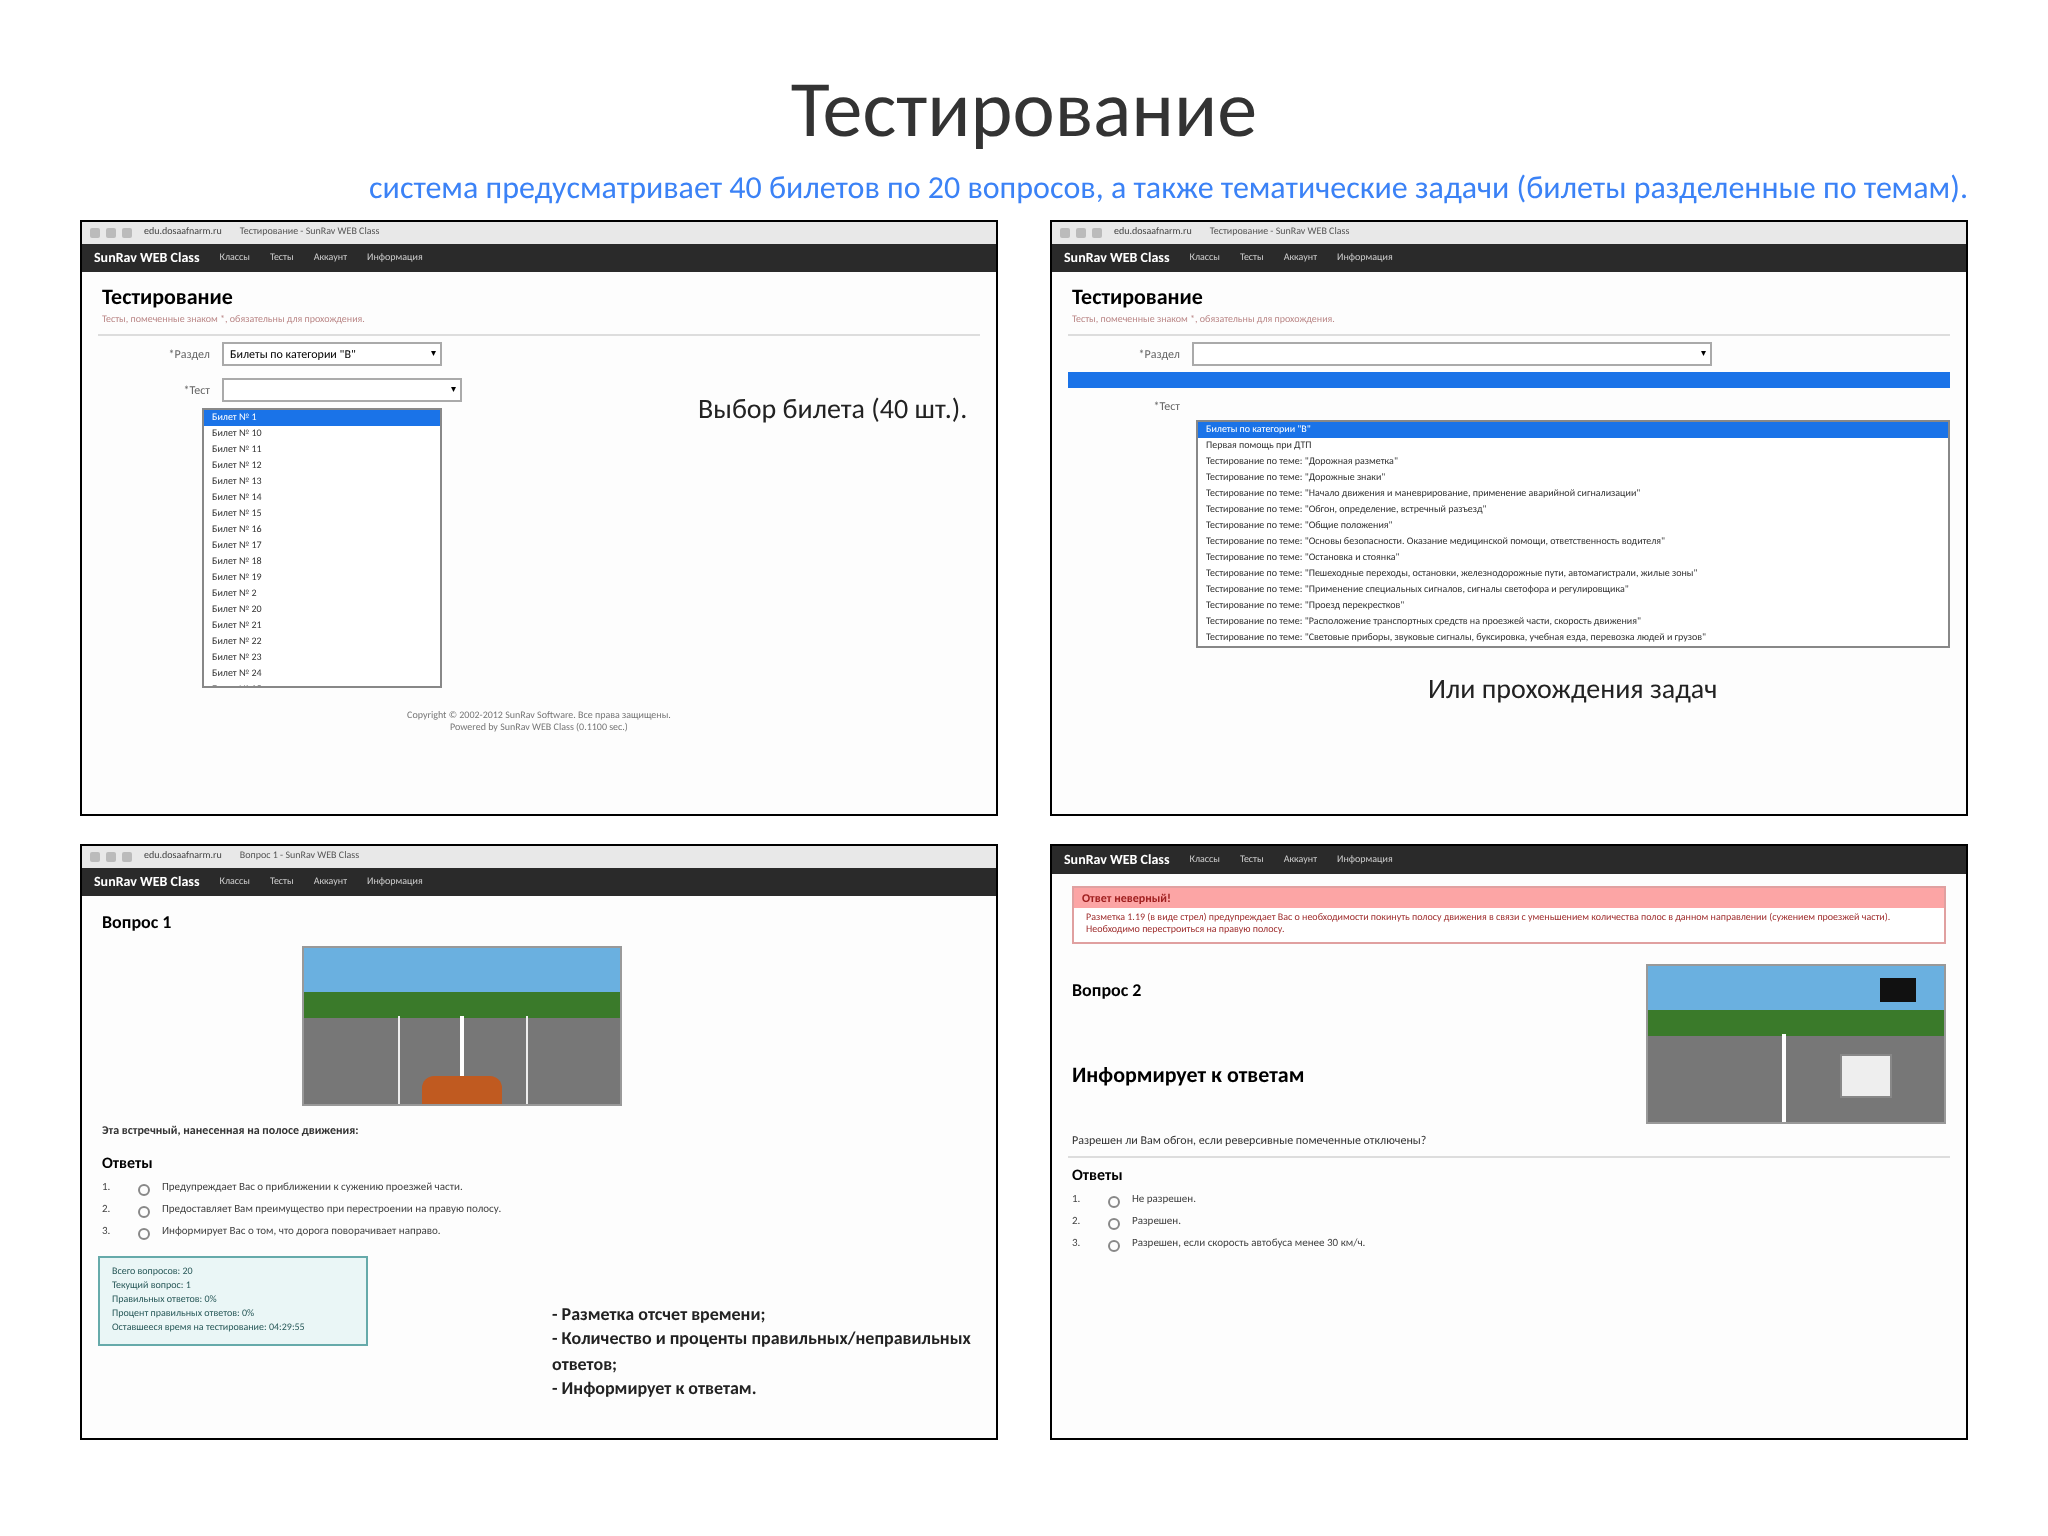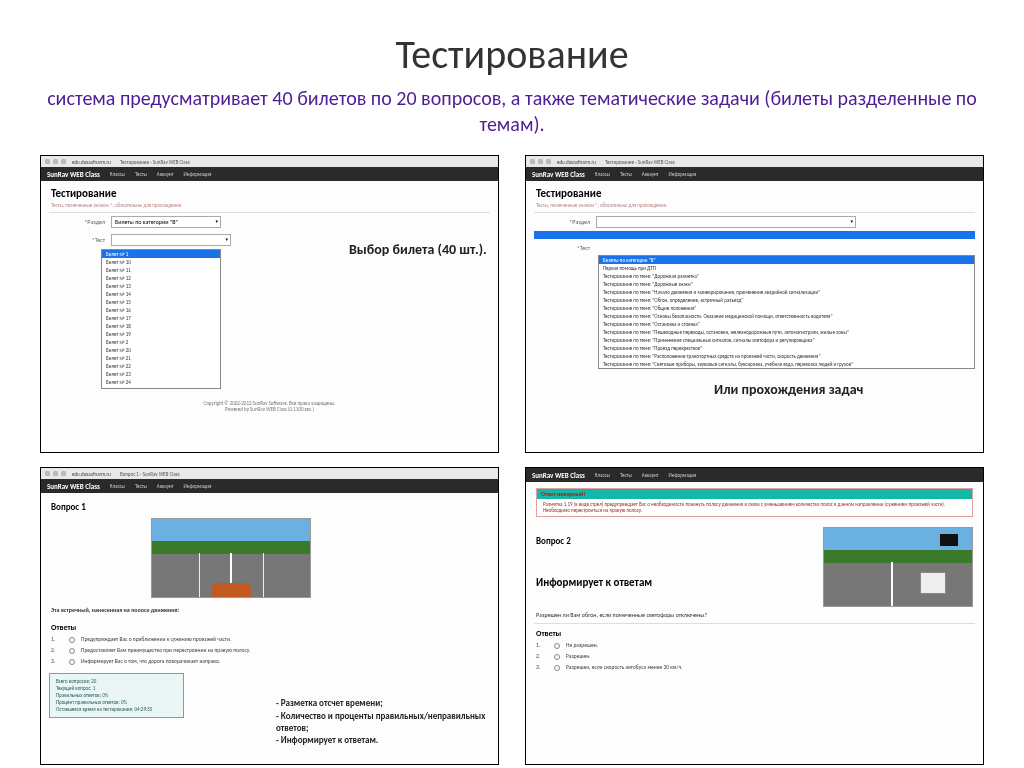--- a/index.html
+++ b/index.html
@@ -1,40 +1,40 @@
 <!DOCTYPE html>
 <html><head>
 <meta charset="utf-8">
 <style>
   * { box-sizing: border-box; margin: 0; padding: 0; }
   body { font-family: Calibri, Arial, sans-serif; width: 1024px; height: 768px; background: #fff; overflow: hidden; }
   .slide { width: 1024px; height: 768px; padding: 30px 40px 20px; }
   .title { text-align: center; font-size: 40px; font-weight: 400; color: #333; }
-  .subtitle { text-align: center; font-size: 20px; color: #4c1d95; margin-top: 6px; line-height: 1.3; }
-  .grid { display: grid; grid-template-columns: 1fr 1fr; grid-template-rows: 1fr 1fr; gap: 14px 26px; margin-top: 18px; height: 610px; }
+  .subtitle { text-align: right; font-size: 16px; color: #3b82f6; margin-top: 6px; line-height: 1.3; }
+  .grid { display: grid; grid-template-columns: 1fr 1fr; grid-template-rows: 1fr 1fr; gap: 14px 26px; margin-top: 4px; height: 610px; }
   .panel { border: 1px solid #000; background: #fdfdfd; overflow: hidden; display: flex; flex-direction: column; font-size: 7px; position: relative; }
   .browser-bar { background: #e8e8e8; height: 11px; display: flex; align-items: center; padding: 0 4px; gap: 3px; }
   .nav-ico { width: 5px; height: 5px; border-radius: 1px; background: #bbb; }
   .url { font-size: 5px; color: #444; margin-left: 3px; }
   .tabtitle { font-size: 5px; color: #555; margin-left: 6px; }
   .appbar { background: #2a2a2a; height: 14px; display: flex; align-items: center; padding: 0 6px; gap: 10px; }
   .brand { color: #fff; font-weight: bold; font-size: 7px; }
   .navlink { color: #ccc; font-size: 5px; }
   .pagehead { font-size: 11px; font-weight: bold; padding: 6px 10px 2px; }
   .breadcrumb { font-size: 5px; color: #b88; padding: 0 10px 4px; }
   .divider { border-top: 1px solid #ddd; margin: 0 8px; }
   .formrow { display: flex; align-items: flex-start; padding: 3px 10px; }
   .formlabel { width: 60px; font-size: 6px; color: #666; text-align: right; padding-right: 6px; padding-top: 2px; }
   .select { border: 1px solid #aaa; font-size: 6px; padding: 1px 10px 1px 3px; min-width: 110px; background: #fff; position: relative; }
   .select::after { content: "▾"; position: absolute; right: 2px; font-size: 5px; }
   .bluebar { height: 8px; background: #1a73e8; margin: 0 8px 3px; }
   .dropdown { border: 1px solid #888; background: #fff; margin-left: 60px; width: 120px; max-height: 140px; overflow: hidden; }
   .dropdown-item { font-size: 5px; padding: 1px 4px; color: #333; border-bottom: 0; }
   .dropdown-item.sel { background: #1a73e8; color: #fff; }
-  .big-caption { position: absolute; font-weight: bold; font-size: 14px; color: #222; padding-left: 48px; }
+  .big-caption { position: absolute; font-weight: normal; font-size: 14px; color: #222; padding-left: 48px; }
   .big-caption.center-top-right { top: 85px; left: 260px; }
   .big-caption.center-bot { top: 225px; left: 140px; }
   .footer { position: absolute; bottom: 40px; left: 0; right: 0; text-align: center; font-size: 5px; color: #777; }
   
   .widedrop { border: 1px solid #888; background: #fff; margin: 0 8px 0 72px; }
   .widedrop .dropdown-item { font-size: 5px; padding: 1px 4px; white-space: nowrap; overflow: hidden; }
   
   .qhead { font-size: 9px; font-weight: bold; padding: 8px 10px 2px; }
   .roadimg { width: 160px; height: 80px; margin: 4px auto 4px 110px; background: linear-gradient(#6ab0e0 0 28%, #3a7a2a 28% 45%, #777 45% 100%); position: relative; border: 1px solid #999; }
   .roadimg .lane { position: absolute; bottom: 0; left: 50%; width: 2px; height: 44px; background: #fff; transform: translateX(-1px); }
@@ -43,21 +43,21 @@
   .roadimg .car { position: absolute; bottom: 0; left: 50%; transform: translateX(-50%); width: 40px; height: 14px; background: #c05a20; border-radius: 6px 6px 0 0; }
   .qtext { font-size: 6px; color: #333; padding: 4px 10px; font-weight: bold; }
   .anshead { font-size: 8px; font-weight: bold; padding: 4px 10px 2px; }
   .ansrow { display: flex; gap: 6px; padding: 2px 10px; font-size: 5.5px; color: #444; }
   .radio { width: 6px; height: 6px; border: 1px solid #888; border-radius: 50%; flex-shrink: 0; margin-top: 1px; }
   .statbox { border: 1px solid #6aa; background: #eaf6f6; margin: 6px 8px; padding: 4px 6px; width: 135px; }
   .statbox div { font-size: 5px; color: #2a5a5a; line-height: 1.4; }
   .bullets { position: absolute; left: 235px; bottom: 18px; font-size: 9px; font-weight: bold; color: #222; line-height: 1.35; }
   
   .errorbox { border: 1px solid #e0a0a0; background: #fff; margin: 6px 10px; padding: 3px 6px; }
-  .errhead { background: #14b8a6; color: #a02020; font-size: 6px; font-weight: bold; padding: 1px 4px; margin: -3px -6px 2px; }
+  .errhead { background: #fca5a5; color: #a02020; font-size: 6px; font-weight: bold; padding: 1px 4px; margin: -3px -6px 2px; }
   .errtext { font-size: 5px; color: #a03030; }
   .p4layout { display: flex; gap: 8px; padding: 4px 10px 0; align-items: flex-start; }
   .p4text { flex: 1; }
   .p4img { width: 150px; height: 80px; background: linear-gradient(#6ab0e0 0 28%, #3a7a2a 28% 45%, #777 45% 100%); position: relative; border: 1px solid #999; }
   .p4img .lane { position: absolute; bottom: 0; left: 45%; width: 2px; height: 44px; background: #fff; }
   .p4img .bus { position: absolute; bottom: 12px; right: 26px; width: 26px; height: 22px; background: #eee; border: 1px solid #888; }
   .p4img .sign { position: absolute; top: 6px; right: 14px; width: 18px; height: 12px; background: #111; }
   .caption4 { font-weight: bold; font-size: 11px; margin: 28px 0 6px; }
 </style>
 </head>
@@ -238,21 +238,21 @@
         <div class="p4text">
           <div class="qhead" style="padding-left:0;">Вопрос 2</div>
           <div class="caption4">Информирует к ответам</div>
         </div>
         <div class="p4img">
           <div class="lane"></div>
             <div class="bus"></div>
             <div class="sign"></div>
         </div>
       </div>
-      <div class="qtext" style="font-weight:normal;">Разрешен ли Вам обгон, если помеченные светофоры отключены?</div>
+      <div class="qtext" style="font-weight:normal;">Разрешен ли Вам обгон, если реверсивные помеченные отключены?</div>
       <div class="divider"></div>
       <div class="anshead">Ответы</div>
       <div id="ans2">
           <div class="ansrow">
             <span style="width:12px;">1.</span>
             <span class="radio"></span>
             <span>Не разрешен.</span>
           </div>
           <div class="ansrow">
             <span style="width:12px;">2.</span>

